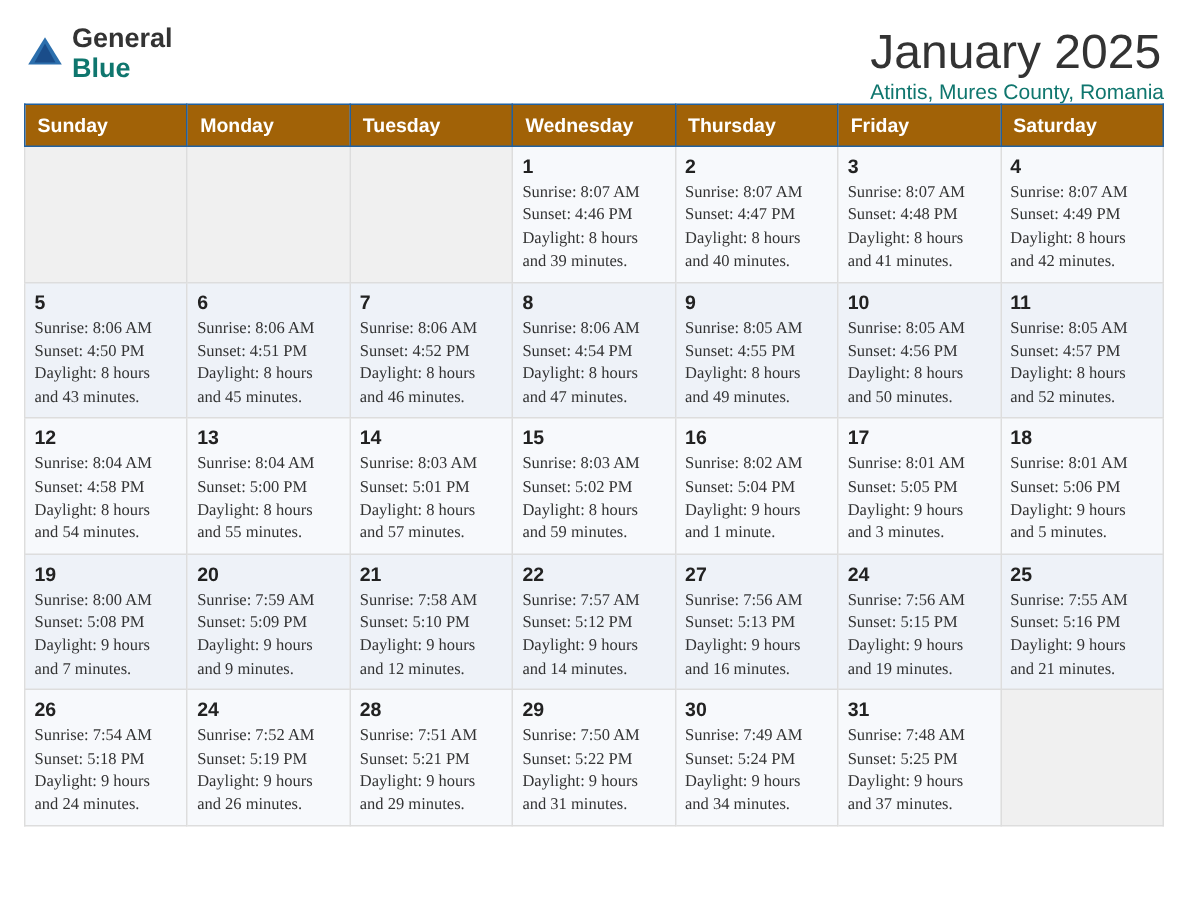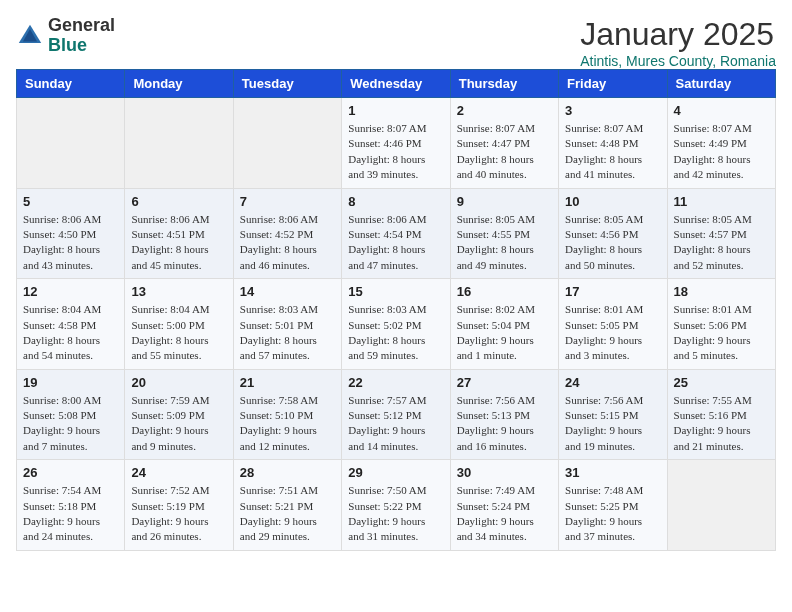--- a/index.html
+++ b/index.html
@@ -42,21 +42,21 @@
     .subtitle {
       font-size: 14px;
       color: #0f766e;
     }
     .calendar {
       width: 100%;
       border-collapse: collapse;
       border: 1px solid #ccc;
     }
     .calendar th {
-      background: #1d4ed8;
+      background: #a16207;
       color: #fff;
       font-size: 13px;
       font-weight: bold;
       padding: 6px 8px;
       text-align: left;
       border: 1px solid #2060a0;
     }
     .calendar td {
       width: calc(100% / 7);
       vertical-align: top;

